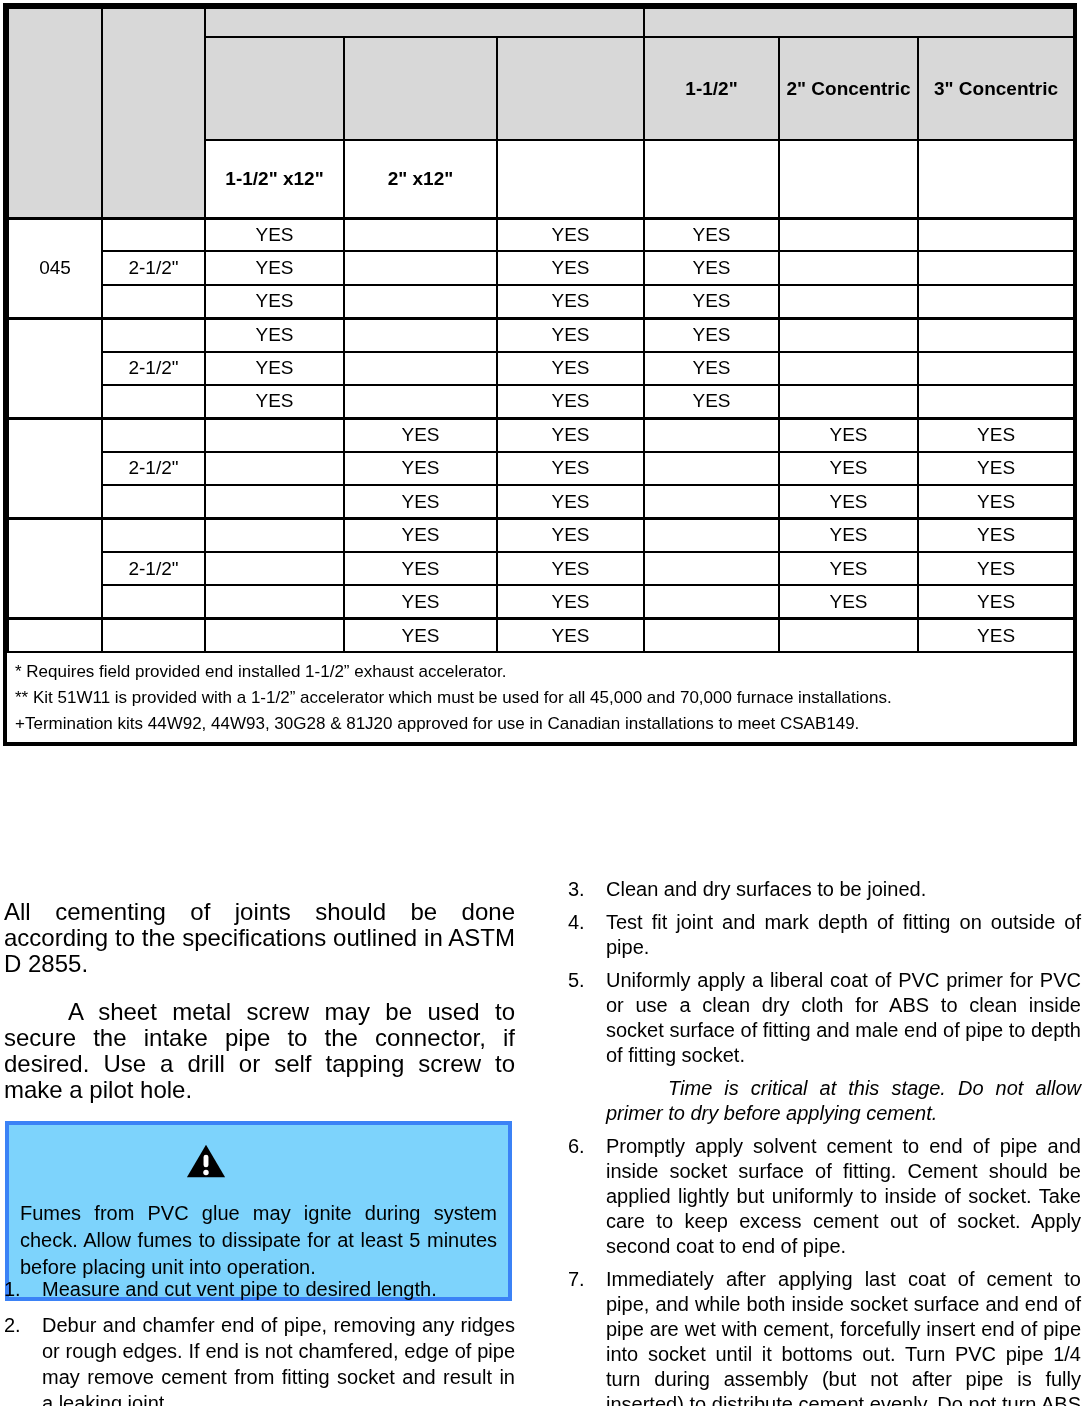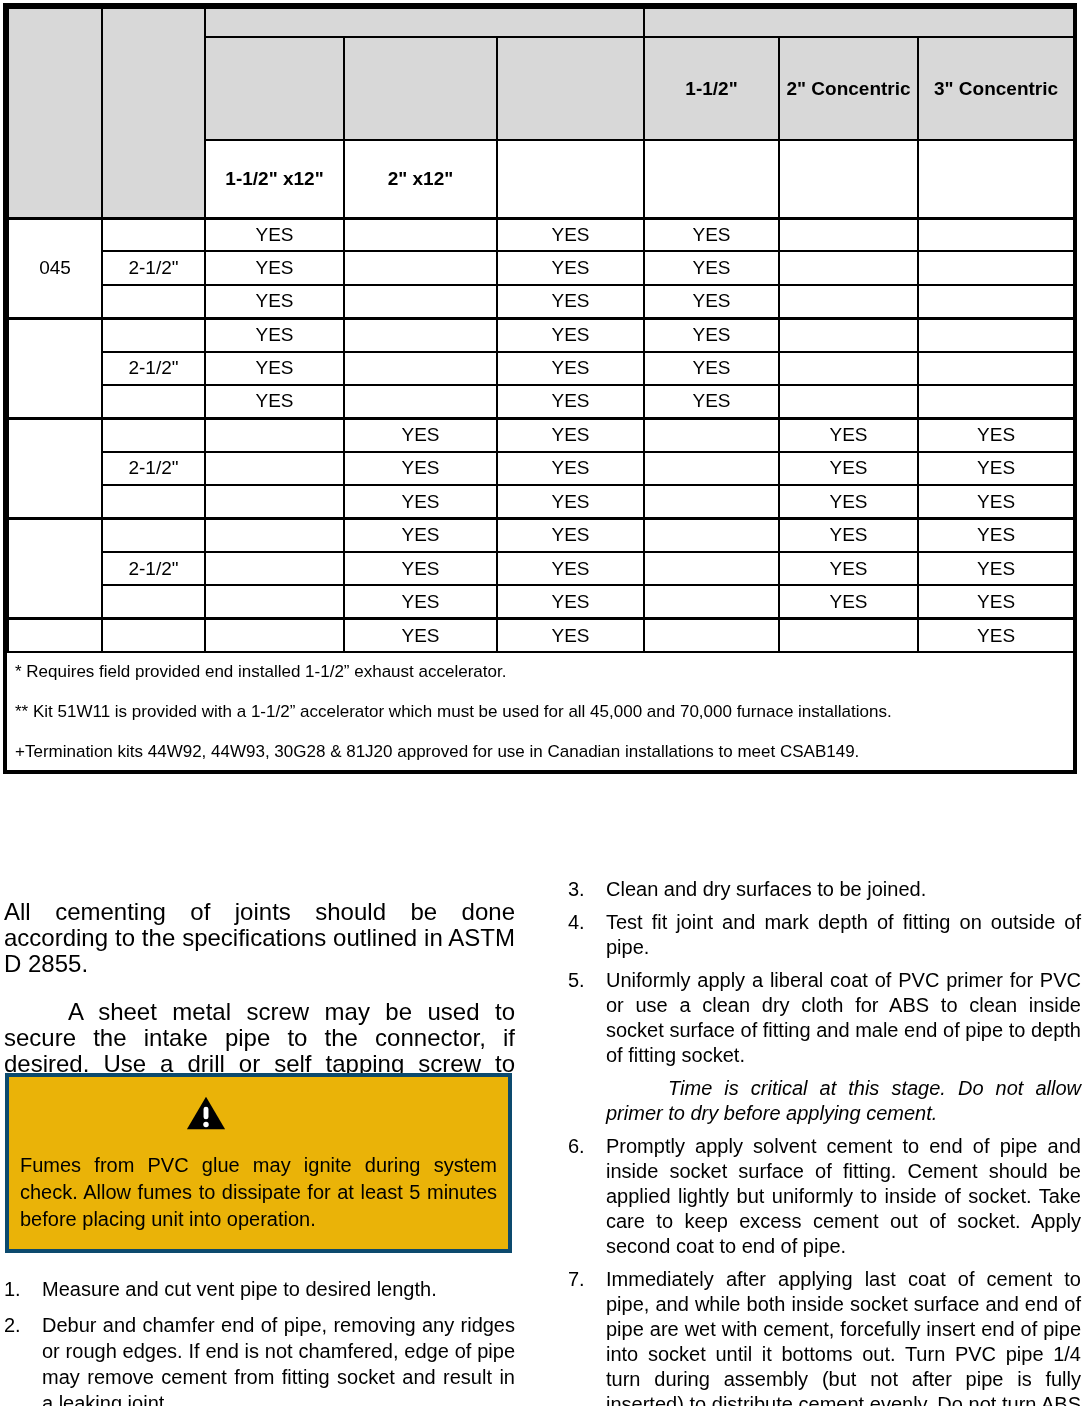--- a/index.html
+++ b/index.html
@@ -10,28 +10,28 @@
   }
   
   .tablebox{position:absolute;left:3px;top:3px;width:1066px;border:4px solid #000;background:#fff}
   table{border-collapse:collapse;width:100%;table-layout:fixed}
   td{border:2px solid #000;text-align:center;vertical-align:middle;font-size:19px;padding:0;overflow:hidden}
   .gray{background:#d8d8d8}
   .hdr{font-weight:bold}
   tr.gs td{border-top:3px solid #000}
   
   .footnotes{padding:6px 25px 8px 8px;font-size:17px;line-height:21px;text-align:left}
-  .fn{margin-top:19px}
+  .fn{margin-top:5px}
   .fn:first-child{margin-top:2px}
   
   .col-left{position:absolute;left:4px;top:899px;width:511px;font-size:24px;line-height:26px;text-align:justify}
   .p1{margin:0}
   .p2{margin:22px 0 0;text-indent:64px}
   
-  .warnbox{position:absolute;left:5px;top:1073px;width:499px;height:172px;border:4px solid #0c4a6e;background:#eab308}
+  .warnbox{position:absolute;left:5px;top:1121px;width:499px;height:172px;border:4px solid #3b82f6;background:#7dd3fc}
   .warn-tri{display:block;margin:18px 0 0 177px}
   .warn-text{margin:21px 0 0;padding:0 11px;font-size:20px;line-height:27px;text-align:justify}
   
   .list-left{position:absolute;left:4px;top:1276px;width:511px;font-size:20px;line-height:26px}
   .col-right{position:absolute;left:568px;top:877px;width:513px;font-size:20px;line-height:25px}
   .oitem{display:flex;margin-top:8px}
   .oitem:first-child{margin-top:0}
   .list-left .oitem + .oitem{margin-top:10px}
   .num{flex:none;width:38px;text-align:left}
   .itext{flex:1;text-align:justify}

